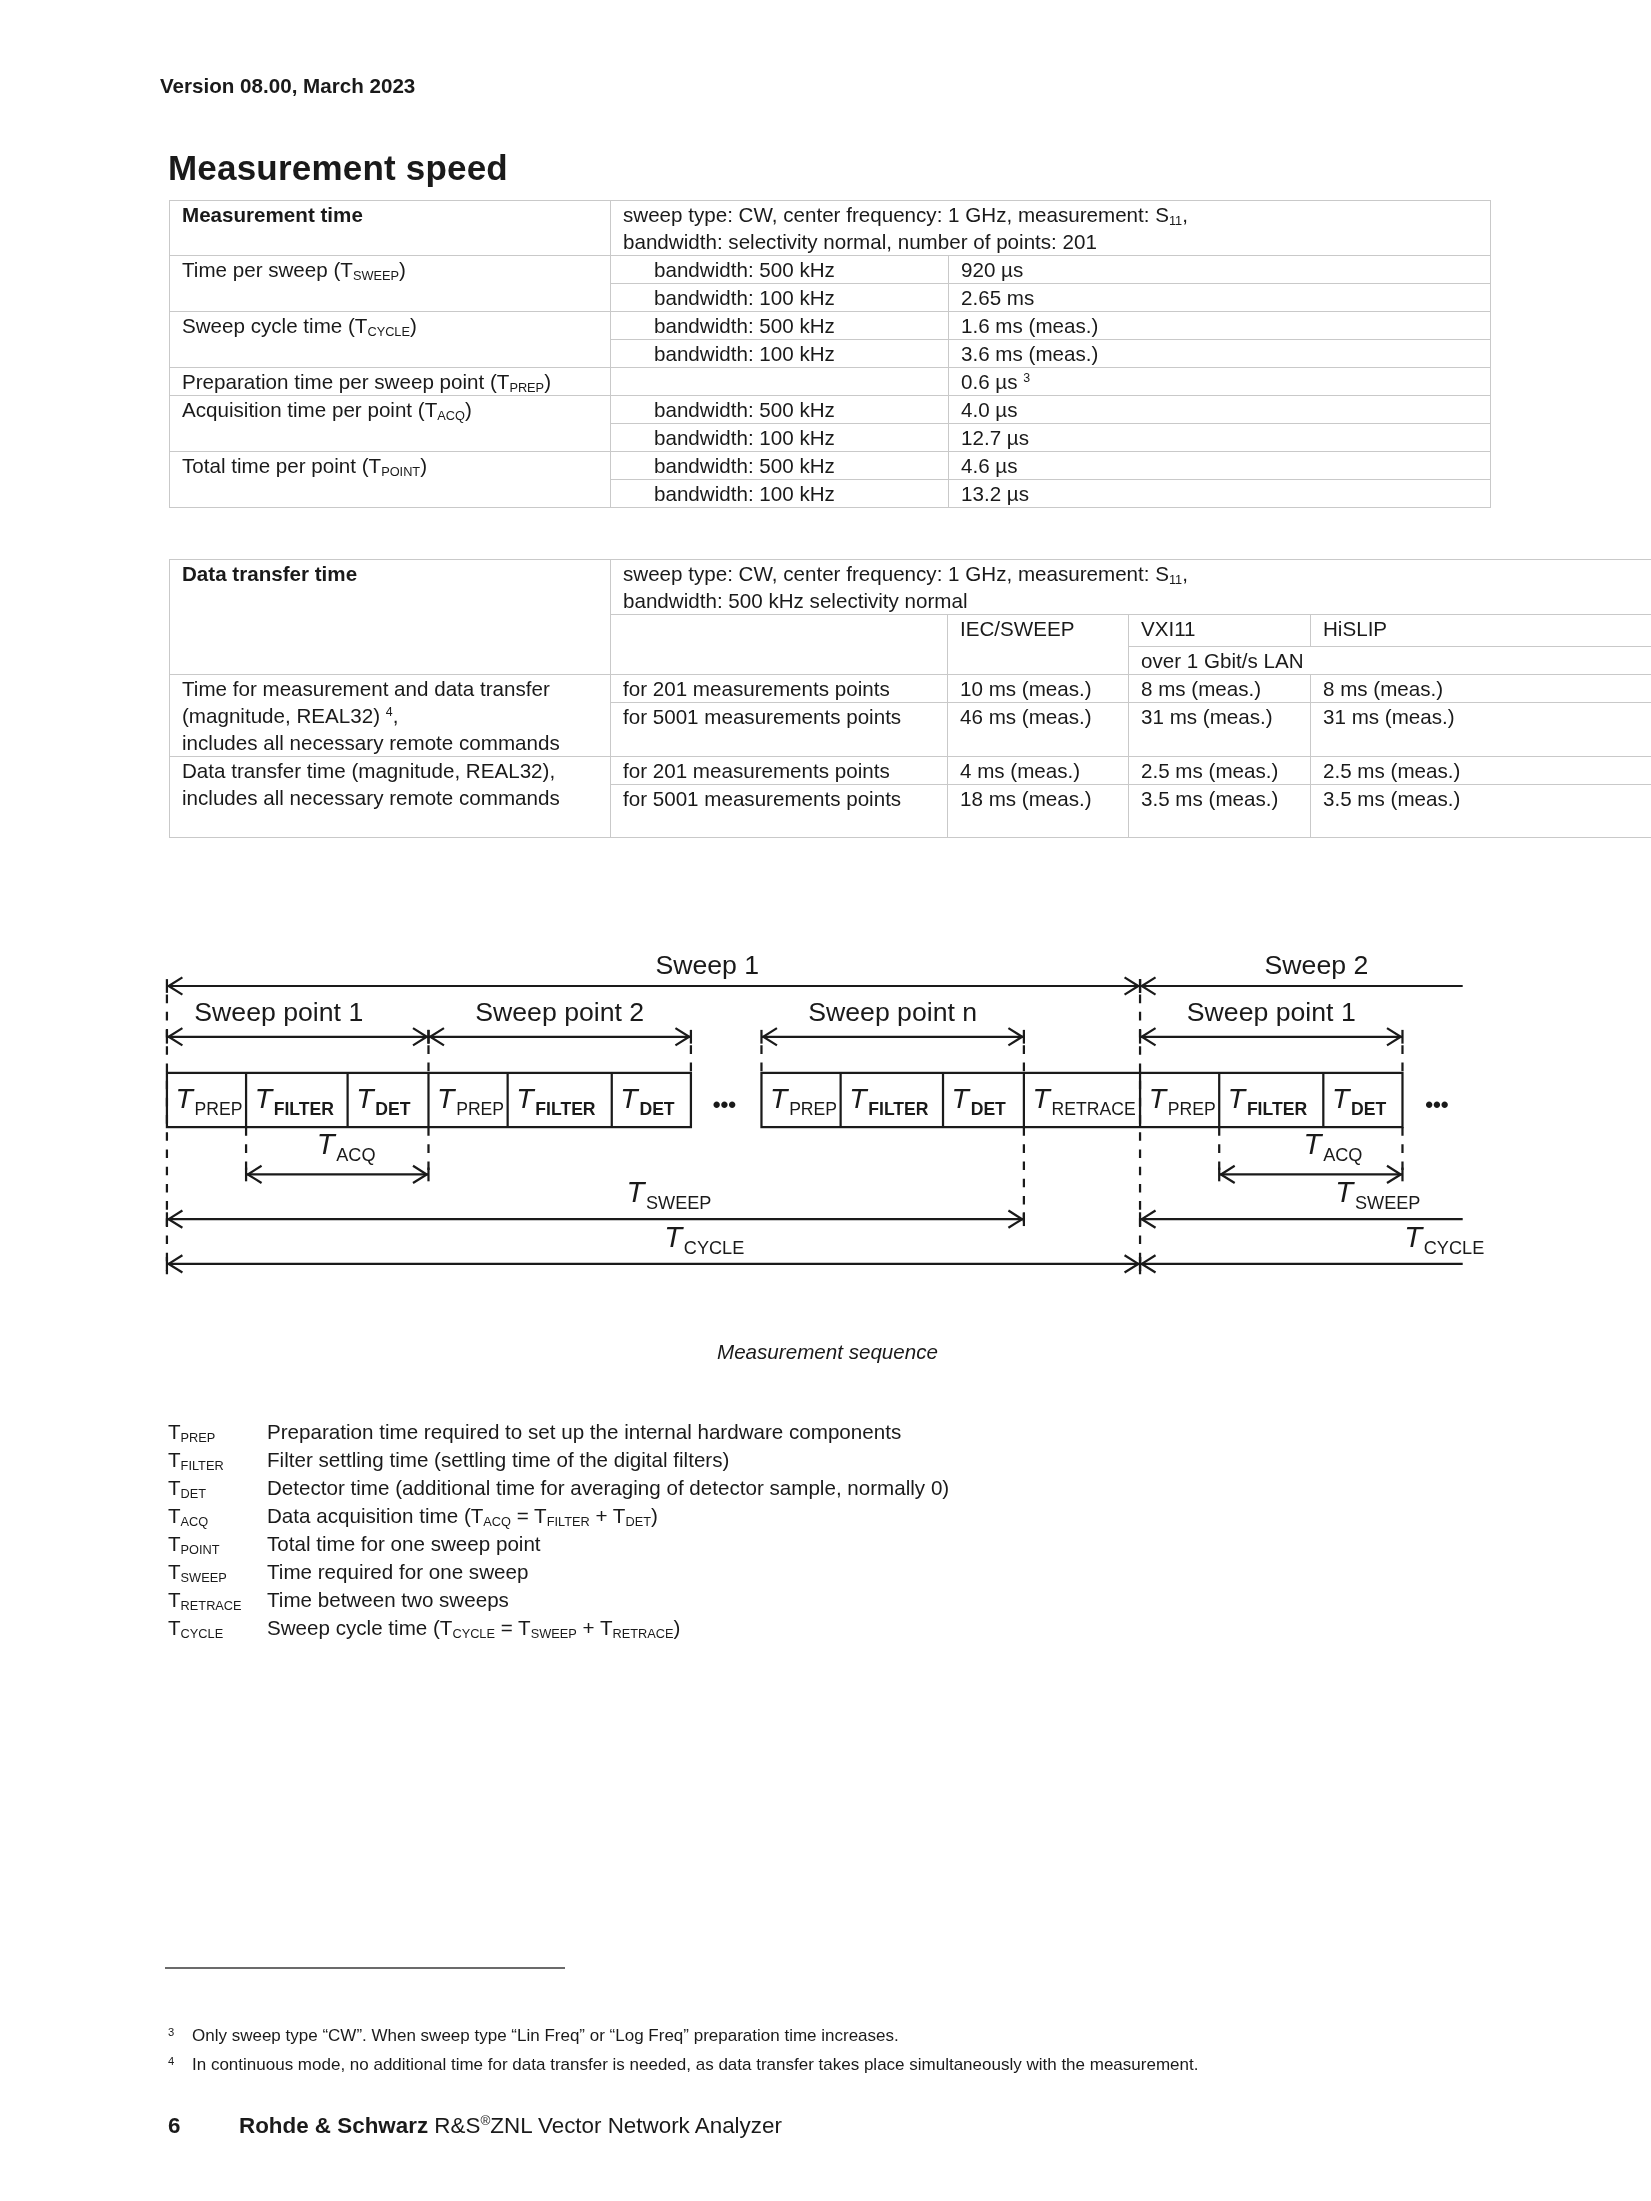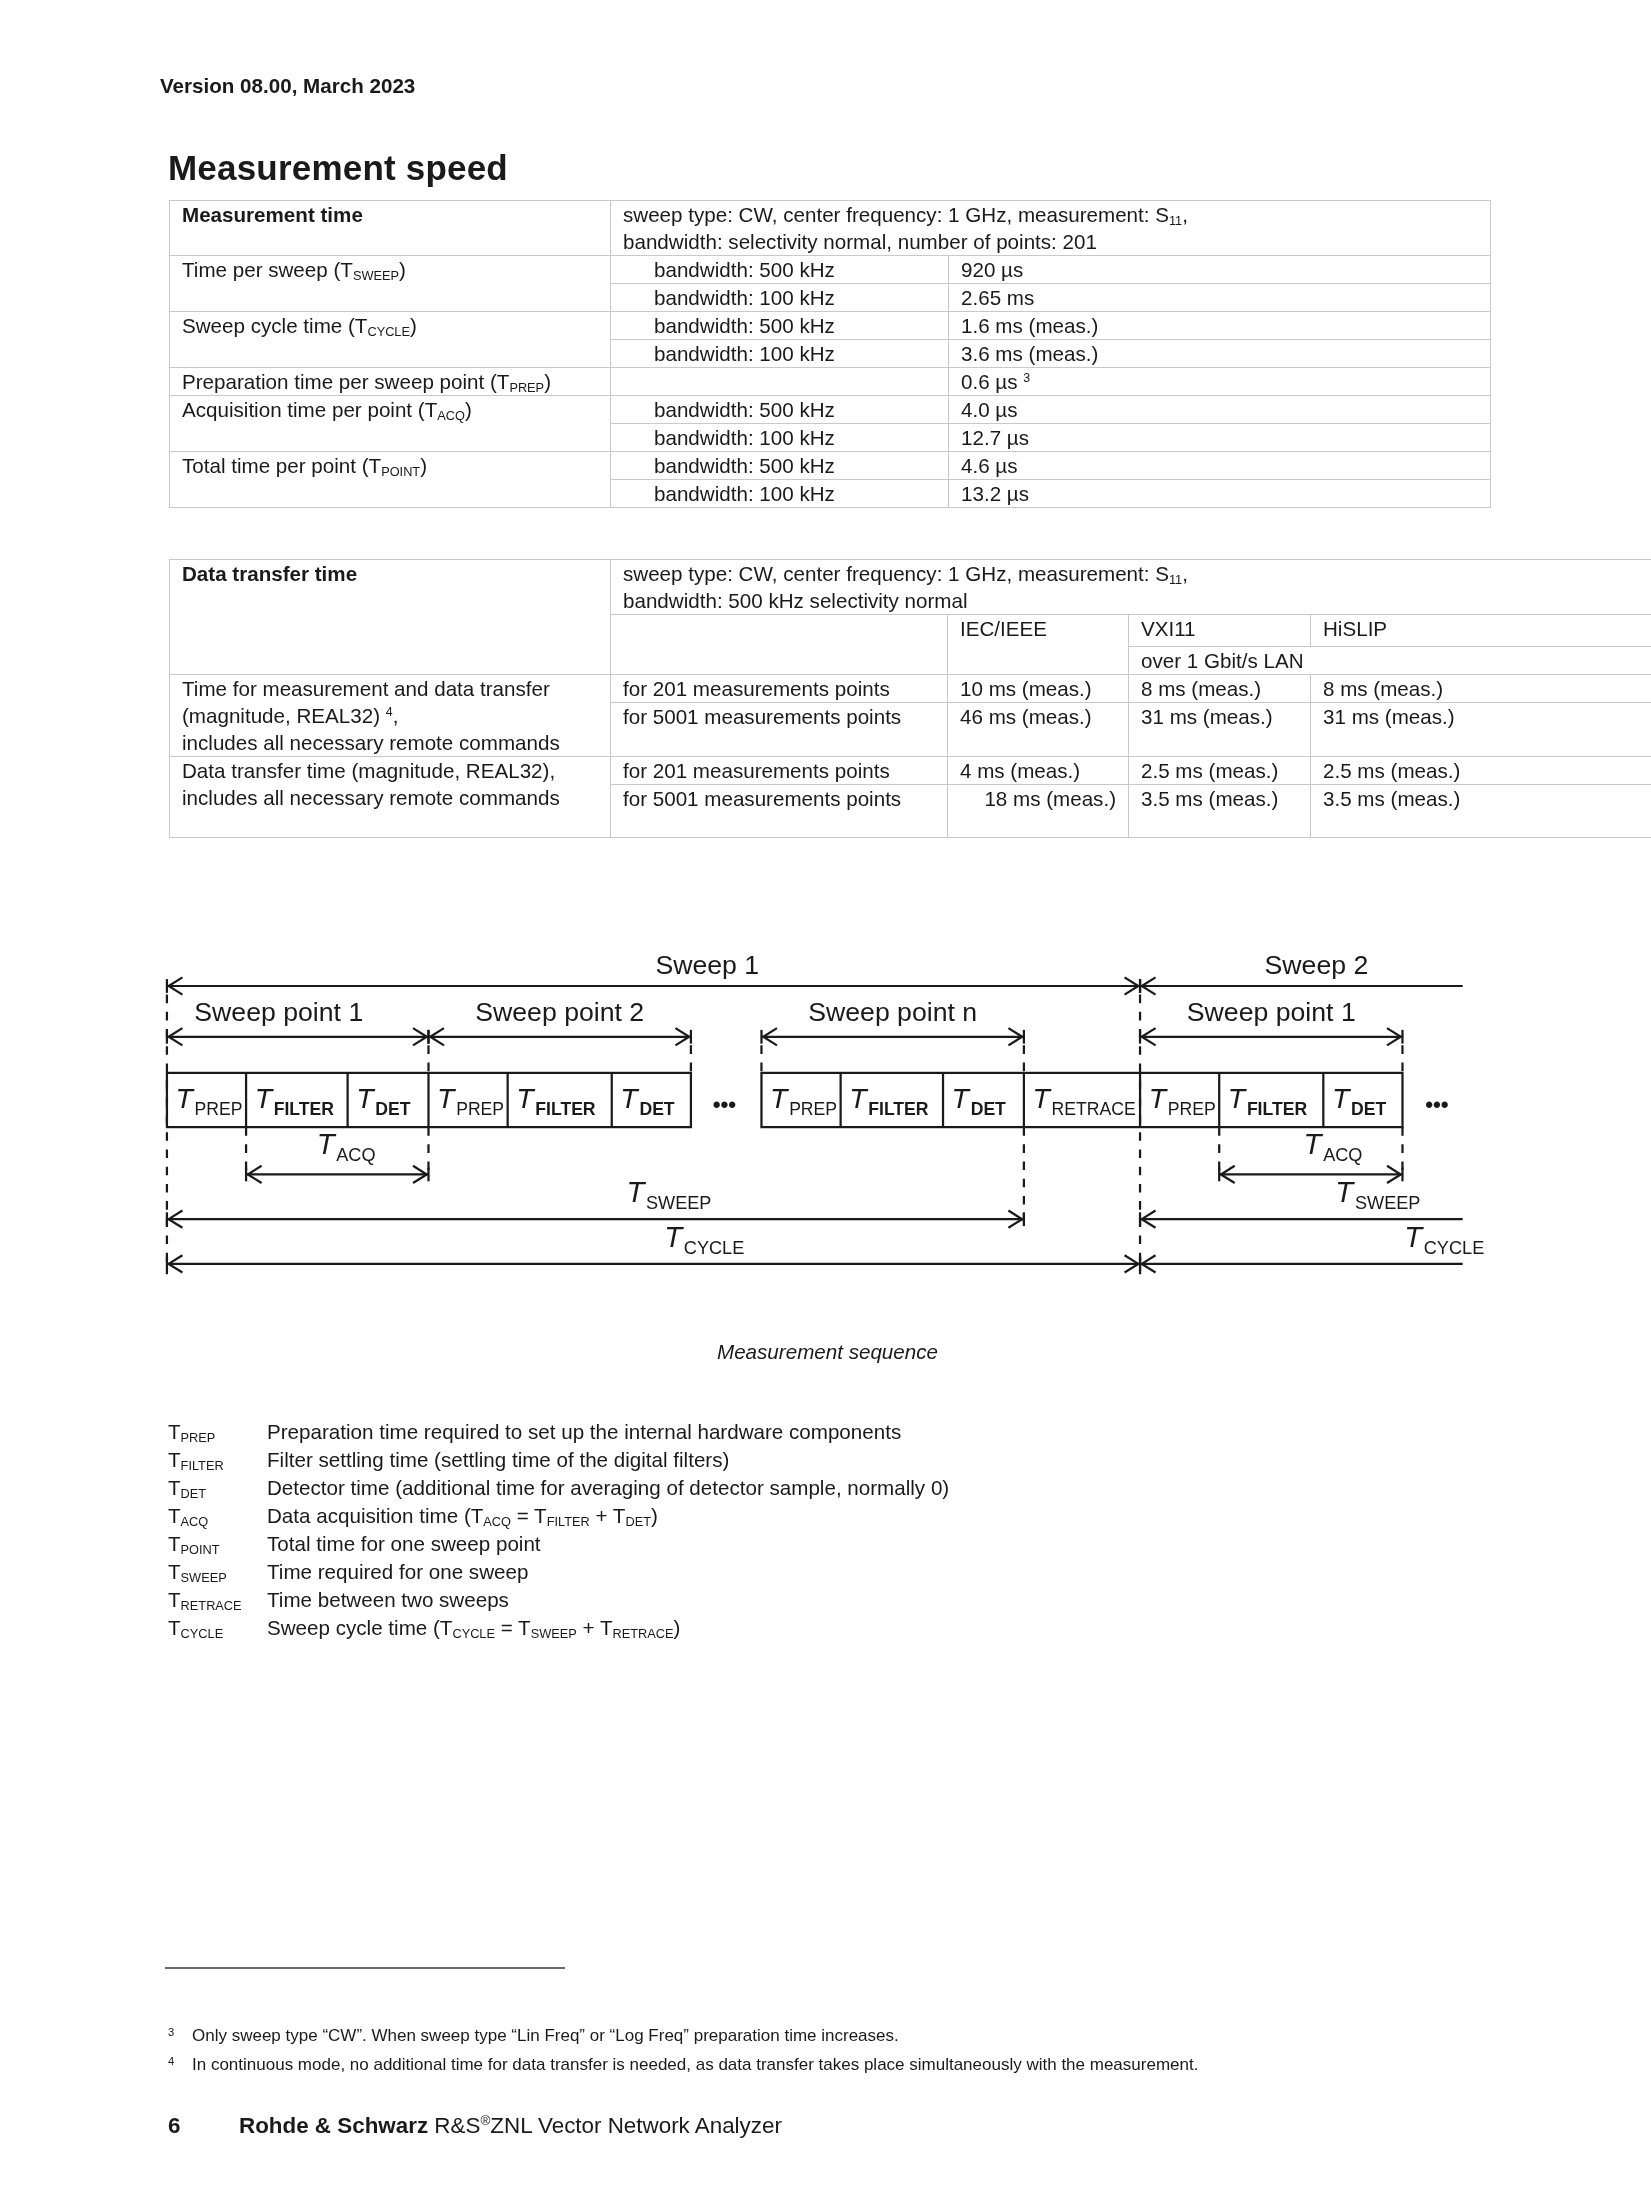--- a/index.html
+++ b/index.html
@@ -113,21 +113,21 @@
   <tbody>
       <tr>
     <td class="bold" rowspan="3"><span>Data transfer time</span></td>
     <td colspan="4">
       <span>sweep type: CW, center frequency: 1 GHz, measurement: S</span><sub>11</sub><span>,</span><br>
       <span>bandwidth: 500 kHz selectivity normal</span>
     </td>
   </tr>
   <tr>
     <td rowspan="2"></td>
-    <td rowspan="2">IEC/IEEE</td>
+    <td rowspan="2">IEC/SWEEP</td>
     <td style="height:31px">VXI11</td>
     <td>HiSLIP</td>
   </tr>
   <tr>
     <td colspan="2">over 1 Gbit/s LAN</td>
   </tr>
   </tbody>
     <tbody id="t2-body">
       <tr>
         <td rowspan="2" style="height: 80px;"><span>Time for measurement and data transfer</span><br><span>(magnitude, REAL32)</span> <sup>4</sup><span>,</span><br><span>includes all necessary remote commands</span></td>
@@ -144,21 +144,21 @@
       </tr>
       <tr>
         <td rowspan="2" style="height: 79px;"><span>Data transfer time (magnitude, REAL32),</span><br><span>includes all necessary remote commands</span></td>
         <td>for 201 measurements points</td>
         <td>4 ms (meas.)</td>
         <td>2.5 ms (meas.)</td>
         <td>2.5 ms (meas.)</td>
       </tr>
       <tr>
         <td style="height: 52px;">for 5001 measurements points</td>
-        <td style="height: 52px; text-align: right;">18 ms (meas.)</td>
+        <td style="height: 52px;">18 ms (meas.)</td>
         <td style="height: 52px;">3.5 ms (meas.)</td>
         <td style="height: 52px;">3.5 ms (meas.)</td>
       </tr>
     </tbody>
 </table>
 
 <svg id="diagram" width="1652" height="379" viewBox="0 1080 1920 440">
     <line x1="194" y1="1146" x2="1325" y2="1146" stroke="#1a1a1a" stroke-width="2.6" stroke-dasharray=""></line>
     <polyline points="212,1136 196,1146 212,1156" fill="none" stroke="#1a1a1a" stroke-width="2.6"></polyline>
     <line x1="194" y1="1138" x2="194" y2="1154" stroke="#1a1a1a" stroke-width="2.6" stroke-dasharray=""></line>

